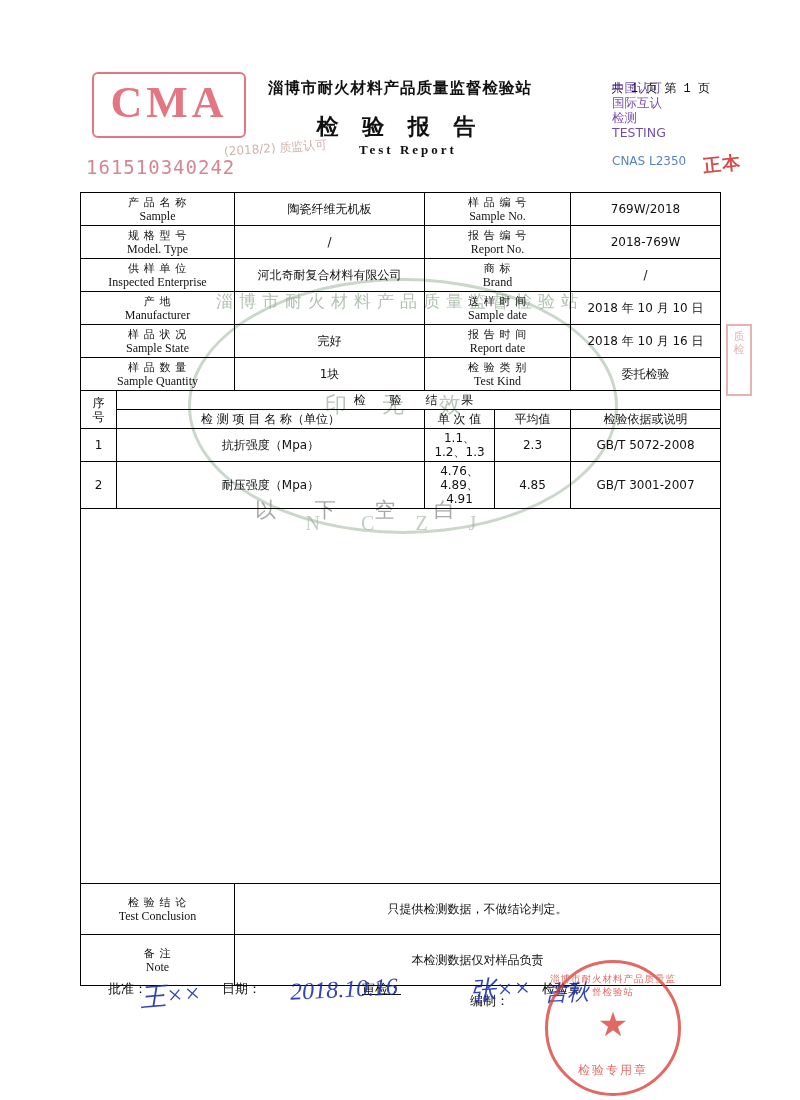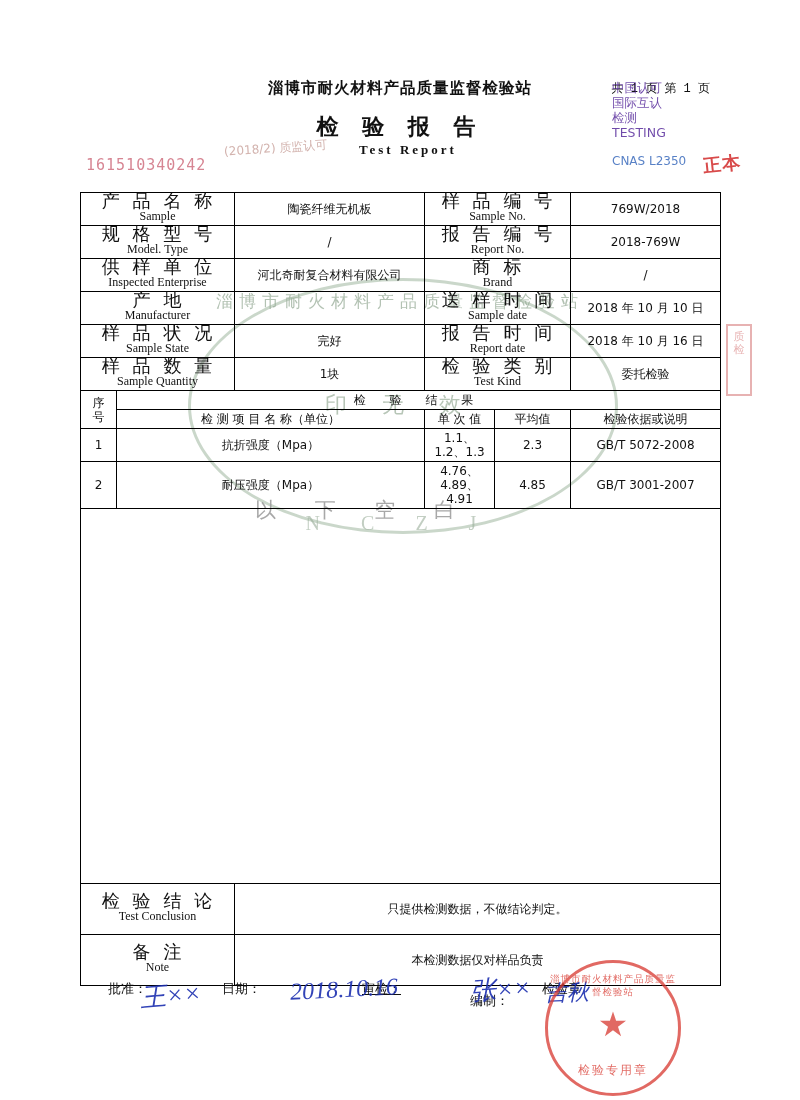--- a/index.html
+++ b/index.html
@@ -129,21 +129,21 @@
     font-size: 18px;
     font-weight: bold;
     letter-spacing: 1px;
     opacity: .85;
     transform: rotate(-6deg);
   }
   .serial {
     left: 86px; top: 156px;
     color: #d07080;
     font-family: "DejaVu Sans Mono", monospace;
-    font-size: 15px;
+    font-size: 19px;
     opacity: .85;
     letter-spacing: 1px;
   }
   .pencil-note {
     left: 224px; top: 140px;
     color: #c8a09a;
     font-family: "DejaVu Sans", sans-serif;
     font-size: 12px;
     opacity: .8;
     transform: rotate(-4deg);
@@ -268,22 +268,22 @@
     vertical-align: middle;
     text-align: center;
     font-size: 12px;
     line-height: 14px;
     font-family: "DejaVu Sans", sans-serif;
   }
   .lbl {
     line-height: 14px;
   }
   .lbl .cn {
-    font-family: Liberation Mono, monospace;
-    font-size: 18px;
+    font-family: Liberation Serif, serif;
+    font-size: 11px;
     letter-spacing: 1px;
     display: block;
   }
   .lbl .en {
     font-family: "Liberation Serif", serif;
     font-size: 12px;
     display: block;
   }
   .val {
     font-family: "DejaVu Sans", sans-serif;
@@ -335,20 +335,21 @@
 
 <div class="page">
 
   <div class="header">
     <div class="org-cn">淄博市耐火材料产品质量监督检验站</div>
     <div class="title-cn">检 验 报 告</div>
     <div class="title-en">Test  Report</div>
   </div>
   <div class="page-no">共 1 页 第 1 页</div>
 
+  <div class="stamp cma">CMA</div>
   <div class="stamp cnas-right">
     <div>中国认可</div>
       <div>国际互认</div>
       <div>检测</div>
       <div>TESTING</div>
   </div>
   <div class="stamp cnas-code">CNAS L2350</div>
   <div class="stamp zhengben">正本</div>
   <div class="stamp serial">161510340242</div>
   <div class="stamp pencil-note">(2018/2) 质监认可</div>

